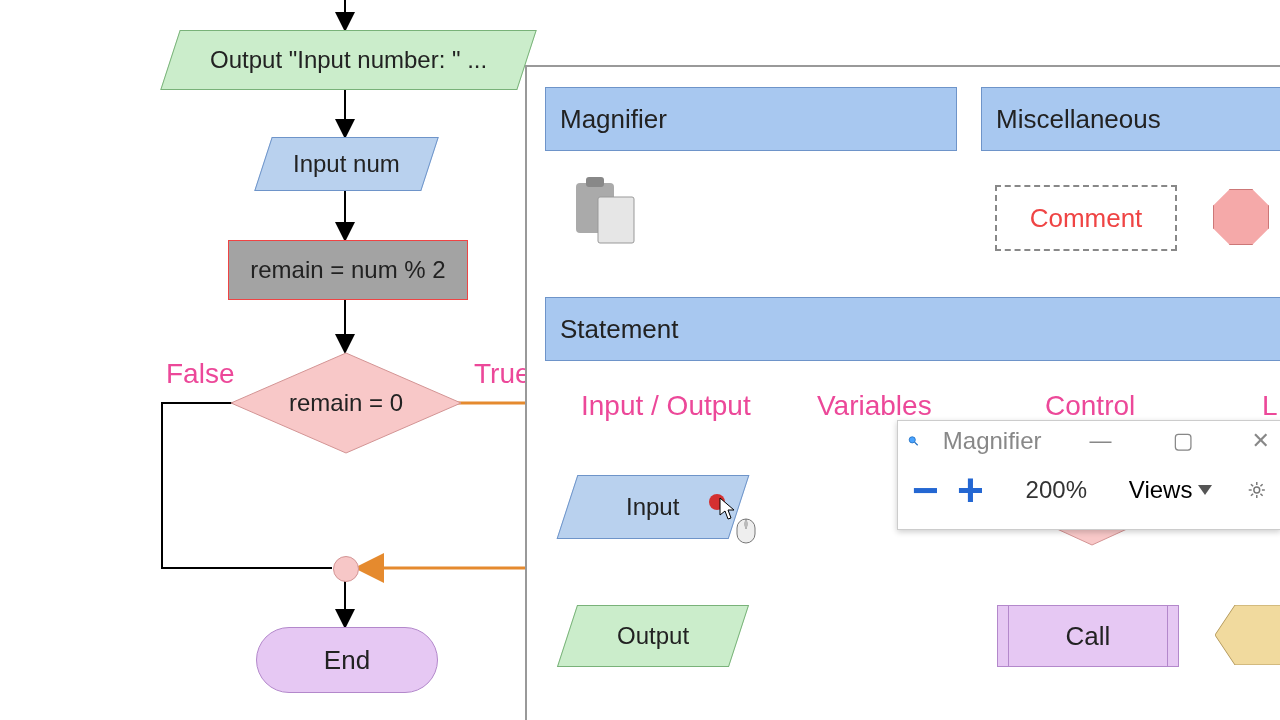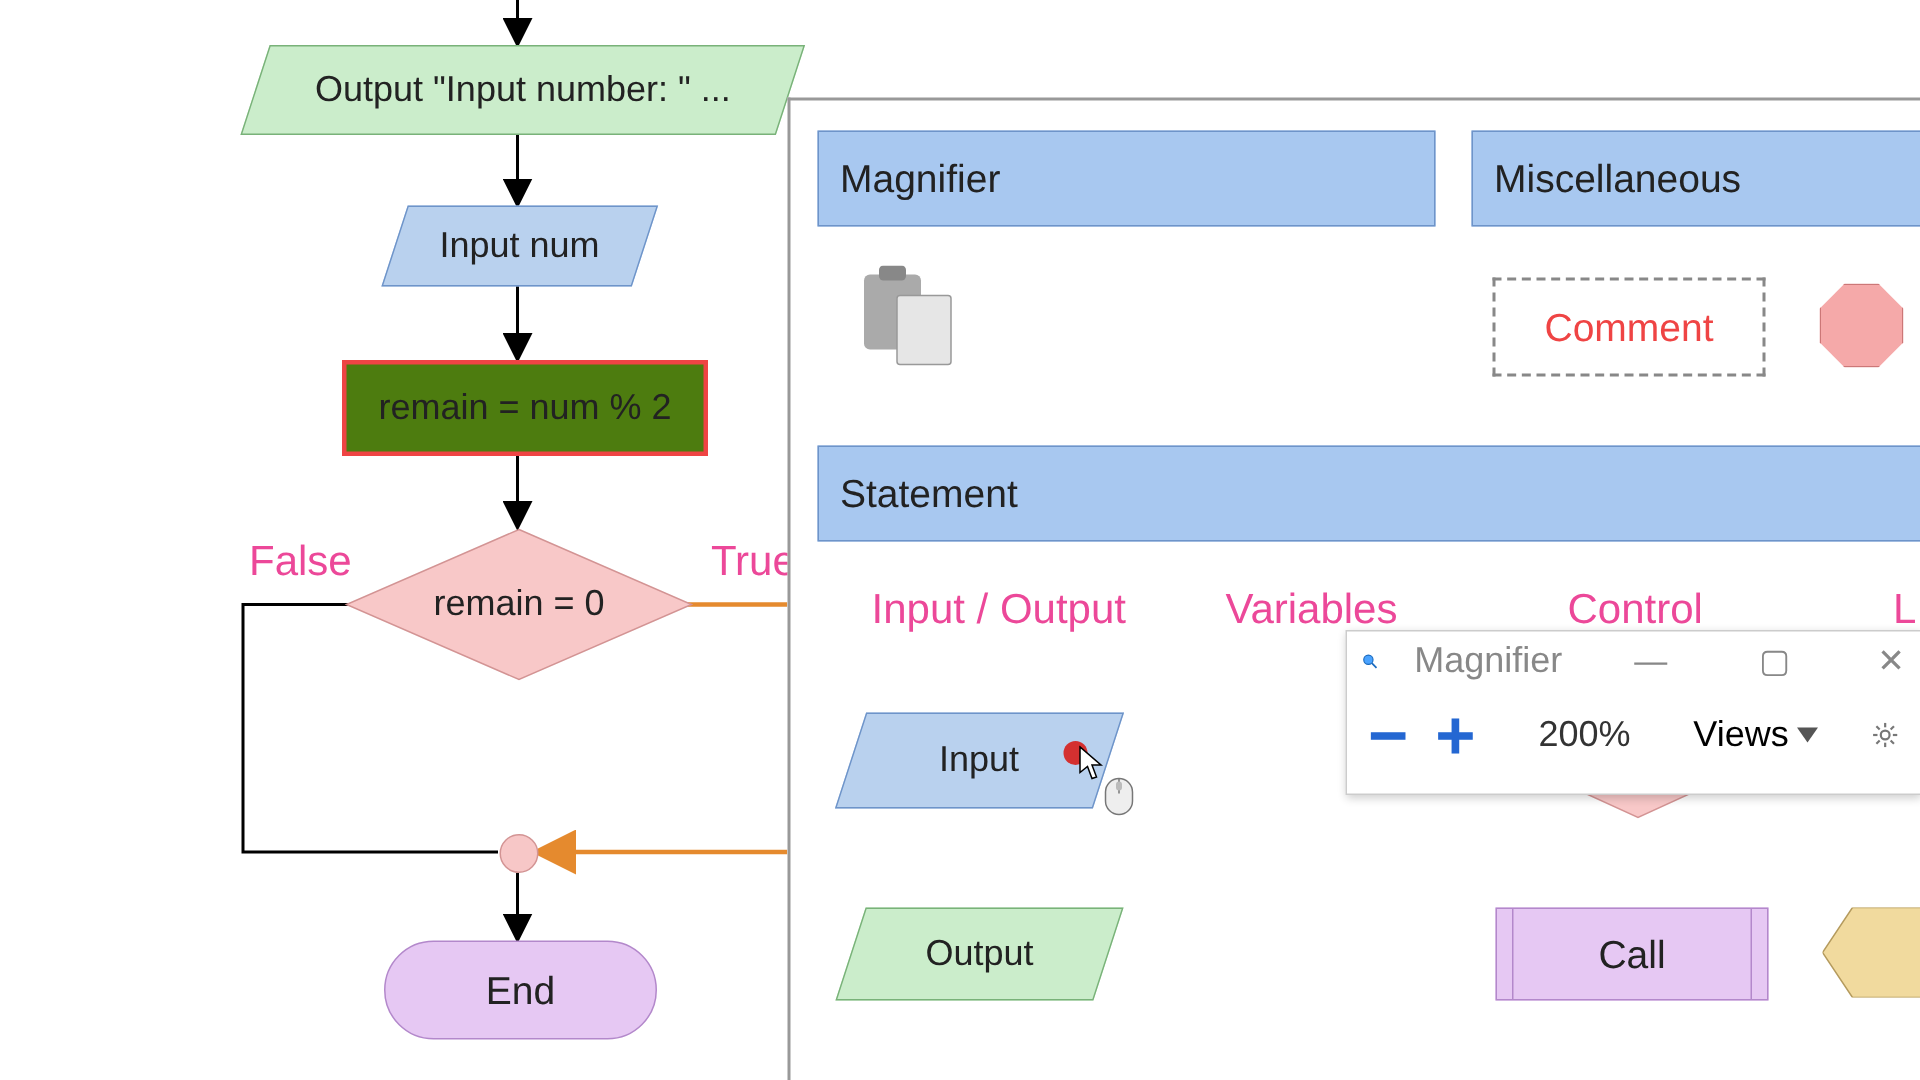--- a/index.html
+++ b/index.html
@@ -5,21 +5,21 @@
   html, body { margin:0; padding:0; font-family: Arial, Helvetica, sans-serif; color:#222; }
   #stage { position:relative; width:1280px; height:720px; background:#ffffff; overflow:hidden; }
   
   #right-panel { left:525px; top:65px; right:0; bottom:0; position:absolute; border-left:2px solid #999; border-top:2px solid #999; background:#fff; }
   .section-header { position:absolute; background:#a8c8f0; border:1px solid #6e94c9; font-size:26px; padding:0 14px; display:flex; align-items:center; }
   .sub-label { position:absolute; font-size:28px; color:#ec4899; }
   
   .parallelogram { position:absolute; display:flex; align-items:center; justify-content:center; font-size:24px; }
   .para-green { background:#cbedcb; border:1px solid #79b279; }
   .para-blue  { background:#b9d1ee; border:1px solid #6e94c9; }
-  .rect-yellow{ background:#4d7c0f; border:3px solid #ef4444; position:absolute; display:flex; align-items:center; justify-content:center; font-size:24px; }
+  .rect-yellow{ background:#a3a3a3; border:1px solid #ef4444; position:absolute; display:flex; align-items:center; justify-content:center; font-size:24px; }
   .rect-yellow2{ background:#f5f1bd; border:1px solid #c3bb78; position:absolute; display:flex; align-items:center; justify-content:center; font-size:24px; }
   .purple-pill{ background:#e6c8f3; border-radius:36px; border:1px solid #b388cb; position:absolute; display:flex; align-items:center; justify-content:center; font-size:26px; }
   .call-pill  { background:#e6c8f3; border:1px solid #b388cb; position:absolute; display:flex; align-items:center; justify-content:center; font-size:26px; }
   .comment-box{ position:absolute; border:2px dashed #888; display:flex; align-items:center; justify-content:center; font-size:26px; color:#ef4444; }
   .octagon    { position:absolute; background:#f5a9a9; border:1px solid #c77; }
   .small-circle { position:absolute; width:24px; height:24px; border-radius:50%; background:#f7c7c7; border:1px solid #d39494; }
   
   #magnifier { position:absolute; background:#fff; border:1px solid #ccc; box-shadow:0 2px 6px rgba(0,0,0,0.2); }
   .mag-title { display:flex; align-items:center; gap:24px; padding:6px 10px; color:#888; font-size:24px; }
   .mag-ctrlrow { display:flex; align-items:center; gap:18px; padding:6px 14px 10px 14px; }

